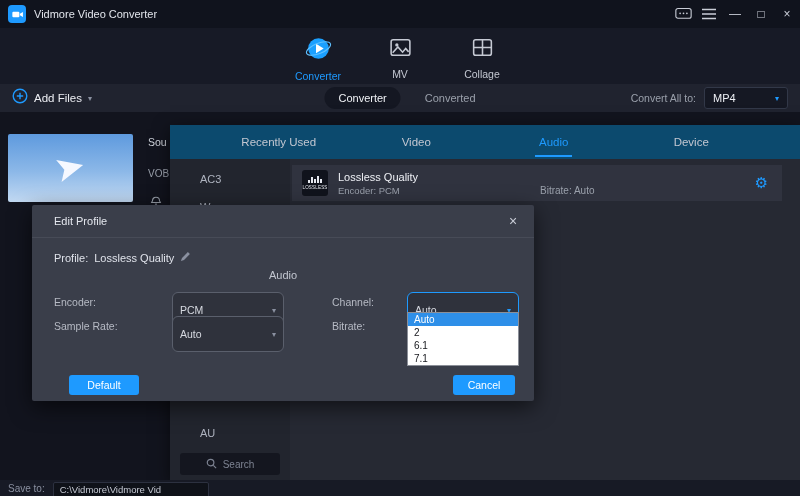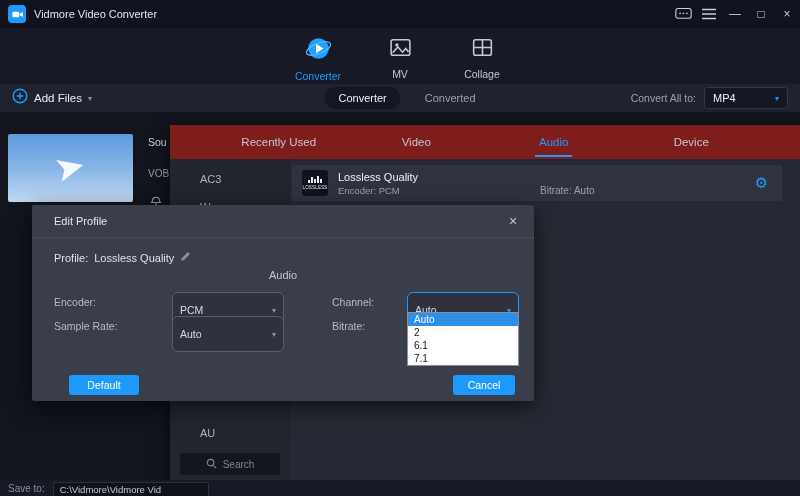--- a/index.html
+++ b/index.html
@@ -36,21 +36,21 @@
   
   .main { position:absolute; left:0; top:112px; width:800px; height:368px; background:#12141e; }
   .thumb { position:absolute; left:8px; top:22px; width:125px; height:68px; border-radius:2px; overflow:hidden;
            background:linear-gradient(180deg,#5e9ade 0%,#8cb8e8 55%,#c2d9f2 100%); display:flex; align-items:center; justify-content:center; }
   .thumb svg { transform:rotate(-14deg); }
   .frag-src { position:absolute; left:148px; top:24px; font-size:10.5px; color:#ced2da; }
   .frag-fmt { position:absolute; left:148px; top:56px; font-size:10px; color:#9aa0ab; }
   .frag-icon { position:absolute; left:149px; top:80px; }
   
   .panel { position:absolute; left:170px; top:13px; width:630px; height:355px; background:#262933; box-shadow:0 4px 16px rgba(0,0,0,.55); }
-  .panel-tabs { height:34px; background:#7f1d1d; display:flex; padding:0 40px; }
+  .panel-tabs { height:34px; background:#0c4a6e; display:flex; padding:0 40px; }
   .ptab { flex:1; display:flex; align-items:center; justify-content:center; font-size:11.5px; color:#c3c7d1; cursor:pointer; }
   .ptab span { padding:8px 4px 7px; border-bottom:2px solid transparent; }
   .ptab.active { color:#1e9aff; }
   .ptab.active span { border-bottom-color:#1e9aff; }
   .side { position:absolute; left:0; top:34px; width:120px; bottom:0; background:#22252e; padding-top:6px; }
   .side-row { height:28px; line-height:28px; padding-left:30px; font-size:11px; color:#aeb3bf; cursor:pointer; white-space:nowrap; }
   .side-row.selected { background:#1487e8; color:#ffffff; height:30px; line-height:30px; }
   .side-search { position:absolute; left:10px; right:10px; bottom:5px; height:22px; background:#14161f; border-radius:3px; display:flex; align-items:center; justify-content:center; gap:6px; cursor:text; }
   .side-search .ss-label { font-size:10px; color:#7d8392; }
   .profile-row { position:absolute; left:122px; top:40px; right:18px; height:36px; background:#30333f; display:flex; align-items:center; padding:0 10px; cursor:pointer; }

